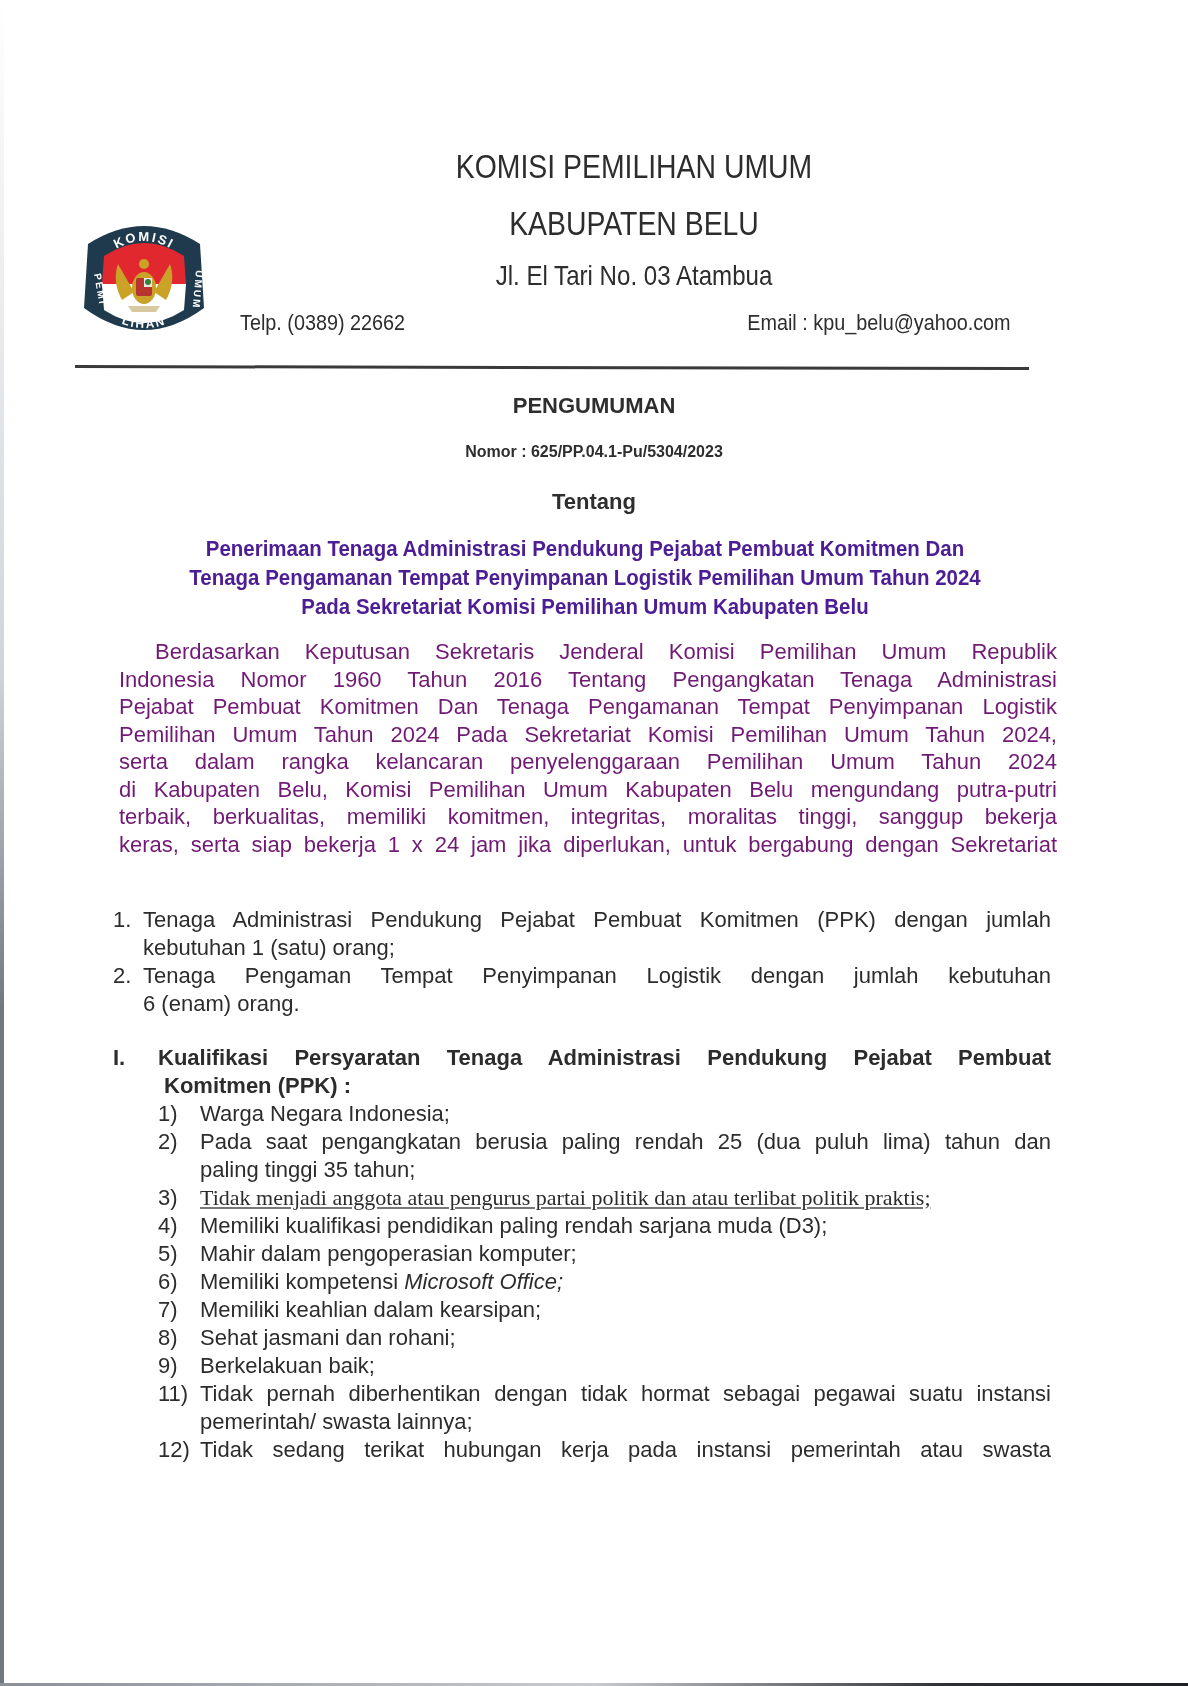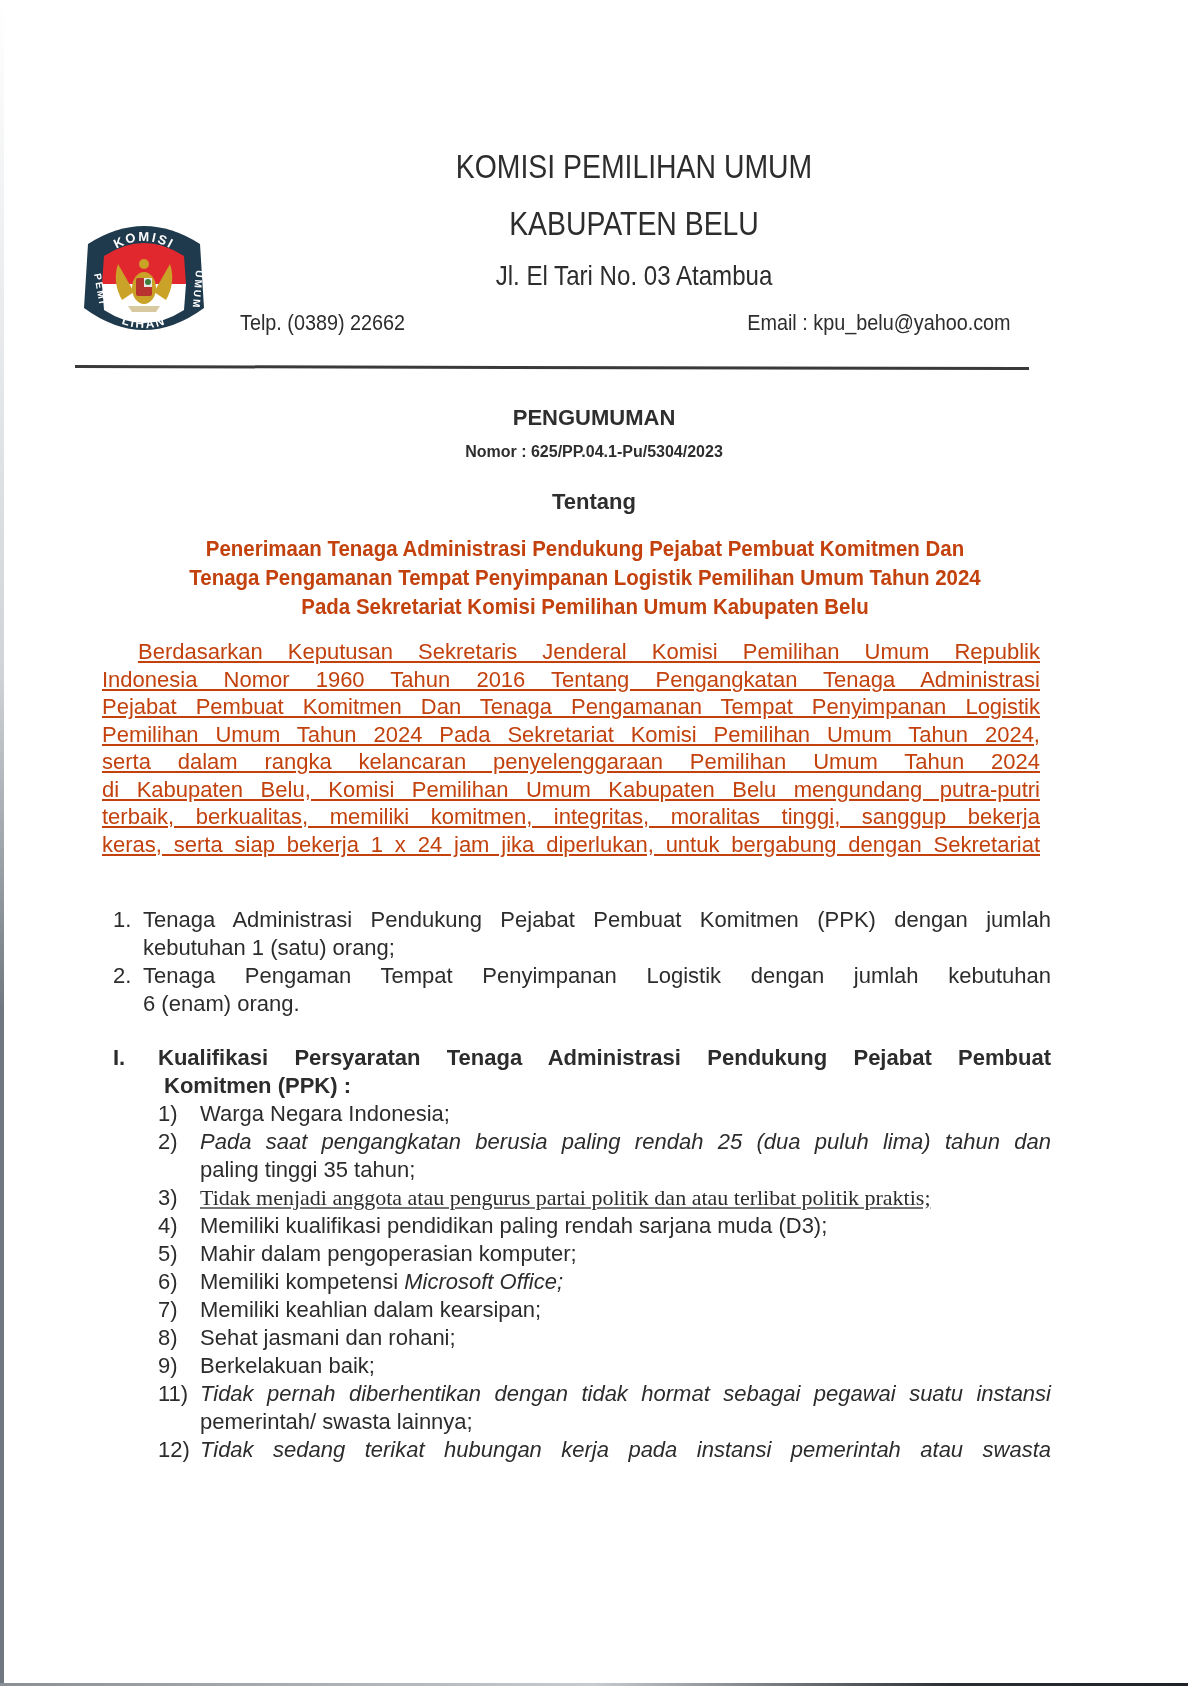--- a/index.html
+++ b/index.html
@@ -38,35 +38,34 @@
   }
   .kop-rule {
     position: absolute; left: 75px; top: 365px; width: 954px; height: 3px;
     background: #3a3a3a; transform: rotate(0.12deg); transform-origin: left;
   }
   
   .center-line {
     position: absolute; left: 0; width: 1188px; text-align: center; font-weight: bold;
     color: #2e2e2e;
   }
-  .pengumuman { top: 405px; font-size: 22px; text-decoration: underline; text-underline-offset: 3px; left: 0; }
+  .pengumuman { top: 393px; font-size: 22px; text-decoration: underline; text-underline-offset: 3px; left: 0; }
   .pengumuman span, .nomor span, .tentang span { display: inline-block; }
   .nomor { top: 443px; font-size: 16px; left: 0; }
   .tentang { top: 489px; font-size: 22px; left: 0; }
   .judul {
     position: absolute; left: 100px; width: 970px; top: 534px; text-align: center;
-    font-weight: bold; font-size: 22px; line-height: 29px; color: #c2410c;
+    font-weight: bold; font-size: 22px; line-height: 29px; color: #4c1d95;
   }
   .judul div { white-space: nowrap; transform: scaleX(0.93); }
   
   .body-text {
-    position: absolute; left: 102px; width: 938px; top: 638px;
-    font-size: 22px; line-height: 27.5px; color: #c2410c; text-align: justify;
+    position: absolute; left: 119px; width: 938px; top: 638px;
+    font-size: 22px; line-height: 27.5px; color: #701a75; text-align: justify;
     text-align-last: left;
-    text-decoration: underline;
   }
   .body-text .line { display: block; white-space: nowrap; text-align: justify; text-align-last: justify; }
   .body-text .line.last { text-align-last: left; }
   .indent { padding-left: 36px; }
   
   .formasi {
     position: absolute; left: 113px; width: 938px; top: 906px;
     font-size: 22px; line-height: 28px; color: #2c2c2c;
   }
   .formasi .item { display: flex; }
@@ -83,21 +82,21 @@
   .section-head { display: flex; font-weight: bold; }
   .section-head .roman { width: 45px; flex: none; }
   .section-head .txt { flex: 1; }
   .section-head .line { display: block; white-space: nowrap; text-align: justify; text-align-last: justify; }
   .section-head .line.last { text-align-last: left; margin-left: 6px; }
   .req-list { margin-left: 45px; }
   .req { display: flex; }
   .req .num { width: 42px; flex: none; }
   .req .txt { flex: 1; }
   .req .line { display: block; white-space: nowrap; }
-  .req .line.just { text-align: justify; text-align-last: justify; font-style: italic; }
+  .req .line.just { text-align: justify; text-align-last: justify; }
   .req .italic { font-style: italic; }
   .underlined { text-decoration: underline; text-decoration-color: #777; font-family: Liberation Serif, serif; }
 </style>
 </head>
 <body>
 
 <div class="scan-edge-left"></div>
 <div class="scan-edge-bottom"></div>
 
 <div class="logo">

